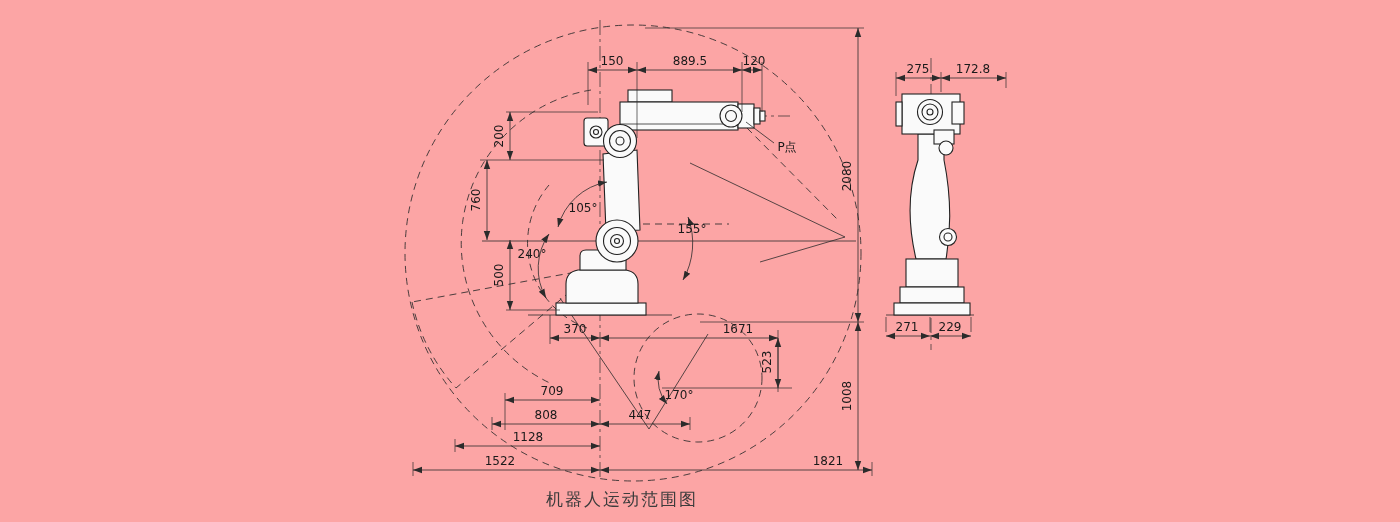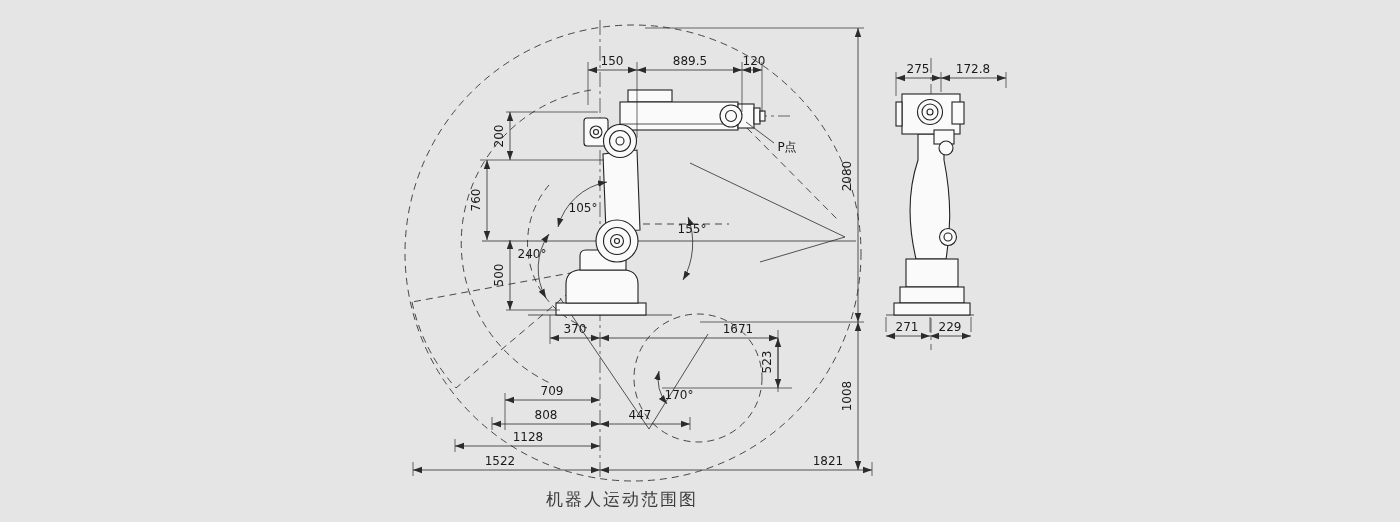--- a/index.html
+++ b/index.html
@@ -1,16 +1,16 @@
 <!DOCTYPE html>
 <html><head>
 <meta charset="utf-8">
 <style>
   html,body { margin:0; padding:0; background:#fafafa; }
-  .stage { position:relative; width:1400px; height:522px; background:#e5e5e5; overflow:hidden;
+  .stage { position:relative; width:1400px; height:522px; background:#fca5a5; overflow:hidden;
            font-family:"DejaVu Sans",sans-serif; }
   svg { display:block; }
   .dl  { font:12px "DejaVu Sans",sans-serif; fill:#1a1a1a; text-anchor:middle; }
   .cap { font:17px "DejaVu Sans",sans-serif; fill:#3c3c3c; text-anchor:middle; letter-spacing:2px; }
   .ext { stroke:#2b2b2b; stroke-width:0.7; fill:none; }
   .thin{ stroke:#2b2b2b; stroke-width:0.8; fill:none; }
   .dim { stroke:#2b2b2b; stroke-width:0.8; fill:none; }
   .dash{ stroke:#2b2b2b; stroke-width:0.85; fill:none; stroke-dasharray:7 5; }
   .cl  { stroke:#2b2b2b; stroke-width:0.7; fill:none; stroke-dasharray:15 4 3 4; }
   .rb  { stroke:#222; stroke-width:1.1; fill:#fafafa; }

